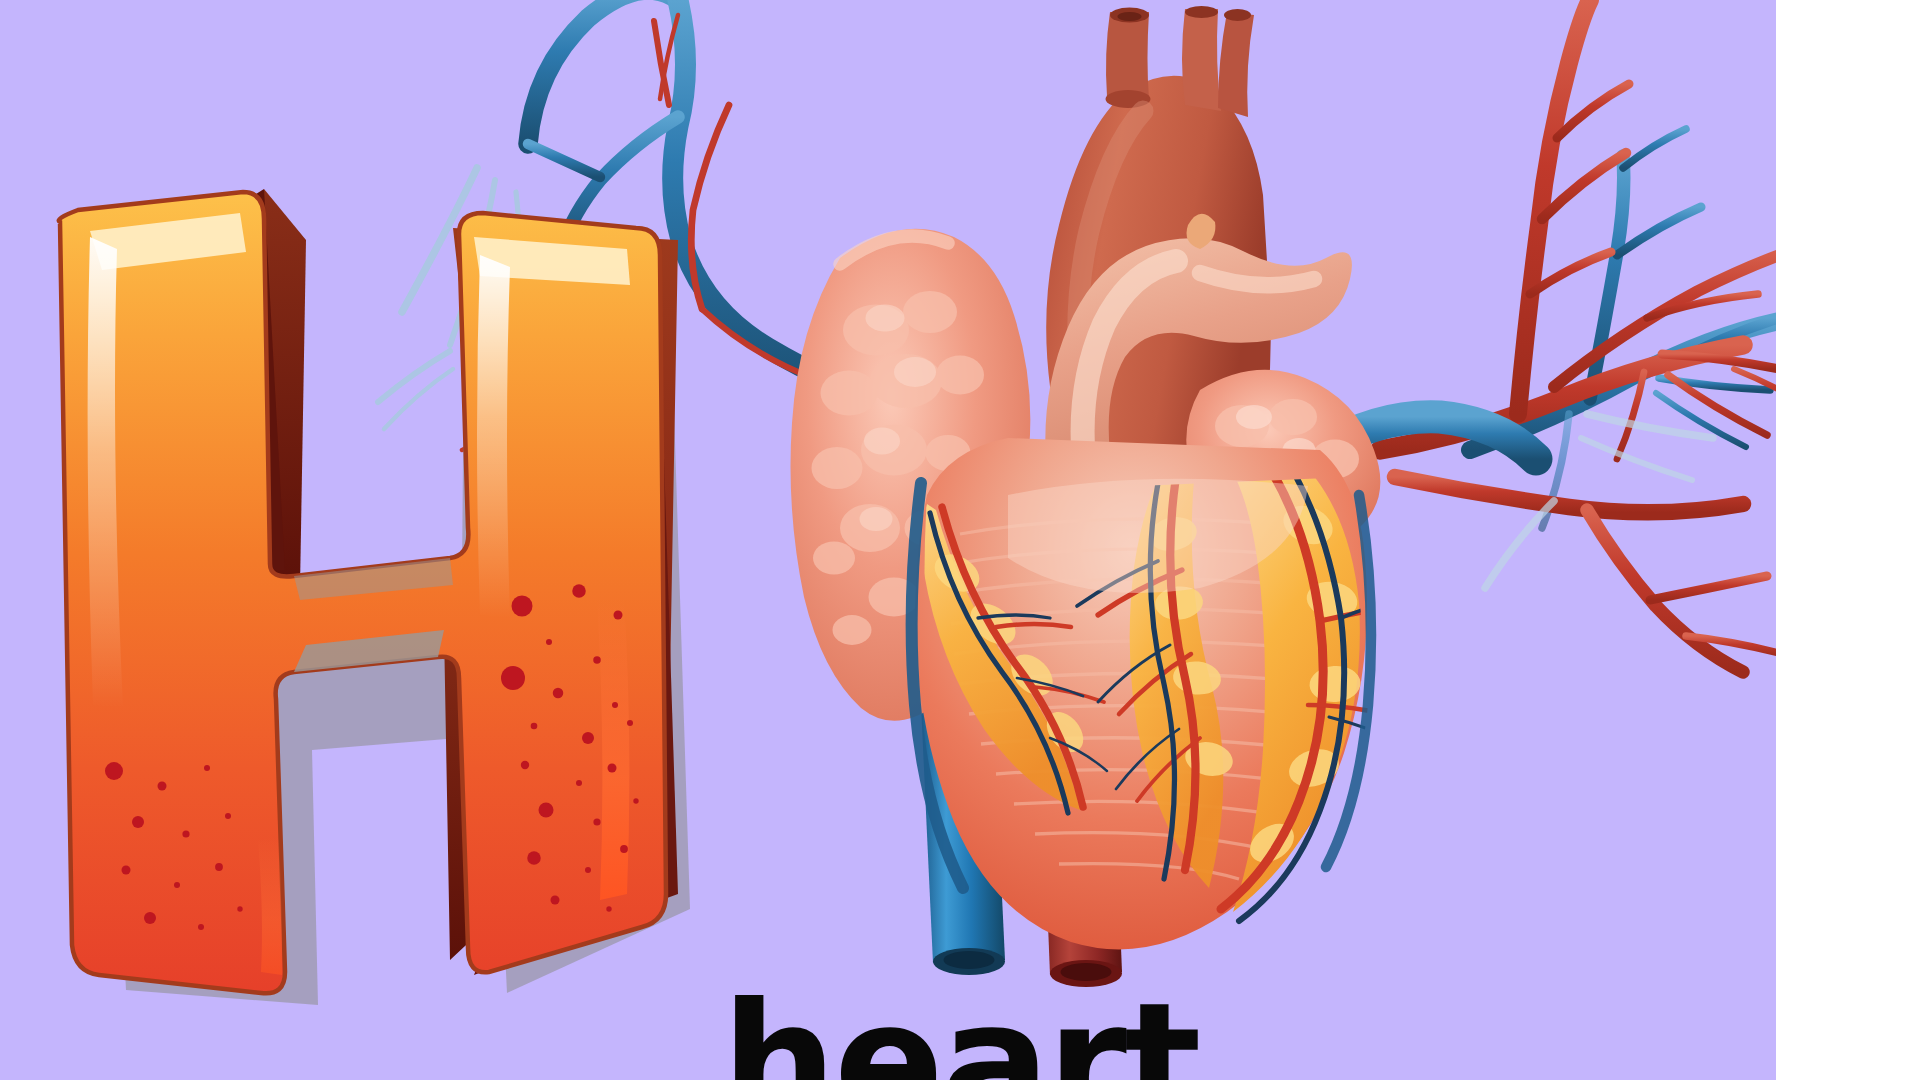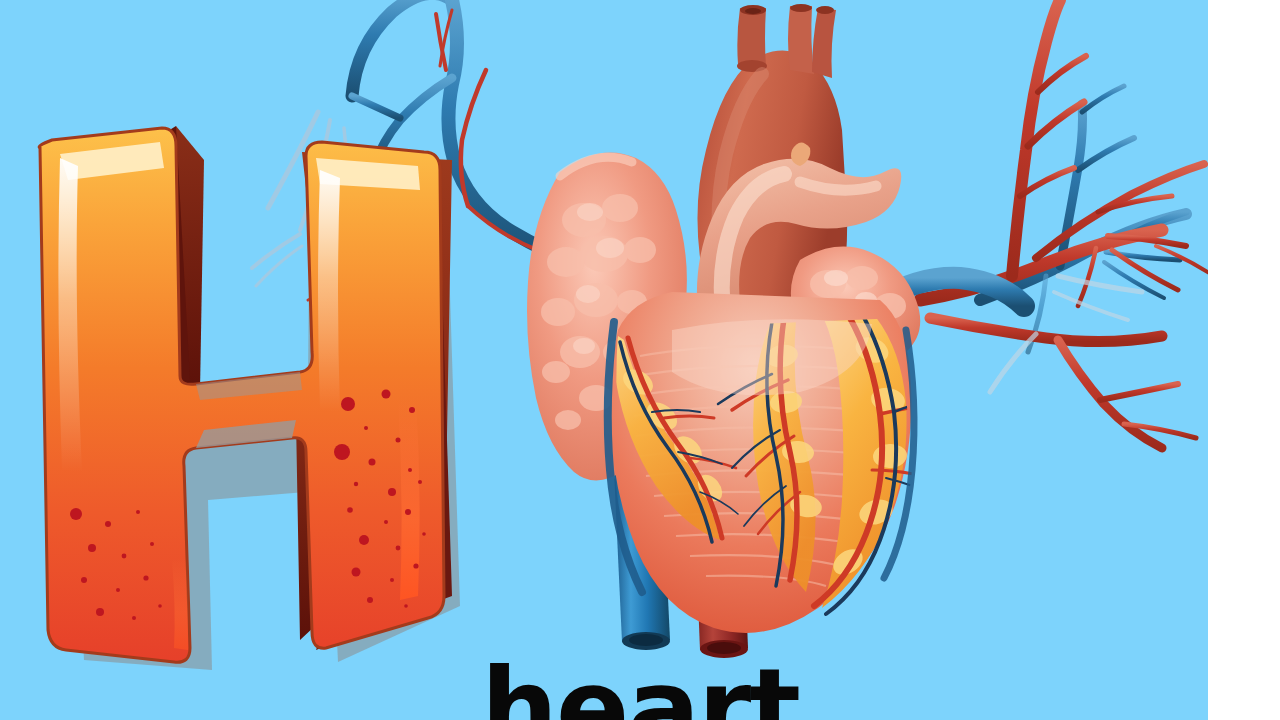--- a/index.html
+++ b/index.html
@@ -8,23 +8,22 @@
     padding: 0;
     background: #ffffff;
   }
   body {
     font-family: "Liberation Sans", sans-serif;
   }
   #stage {
     position: relative;
     width: 1184px;
     height: 720px;
-    background: #7dd3fc;
+    background: #c4b5fd;
     overflow: hidden;
-    padding-left: 24px;
   }
   .layer {
     position: absolute;
     top: 0;
     left: 0;
     width: 1280px;
     height: 720px;
   }
   #word-label {
     position: absolute;

